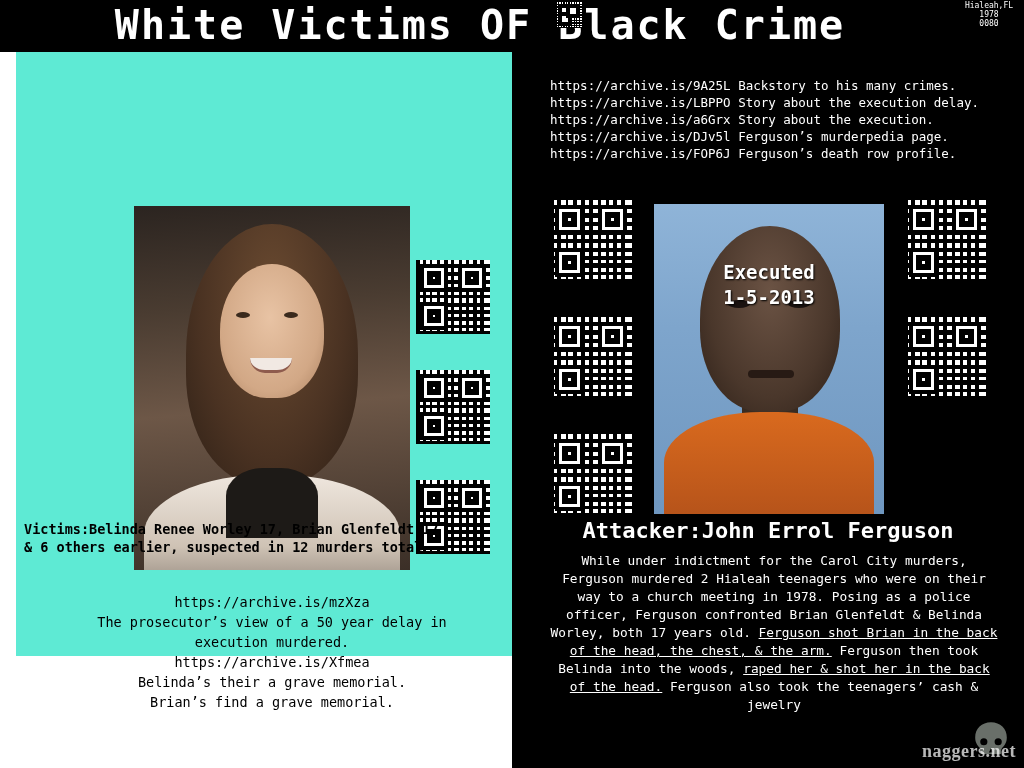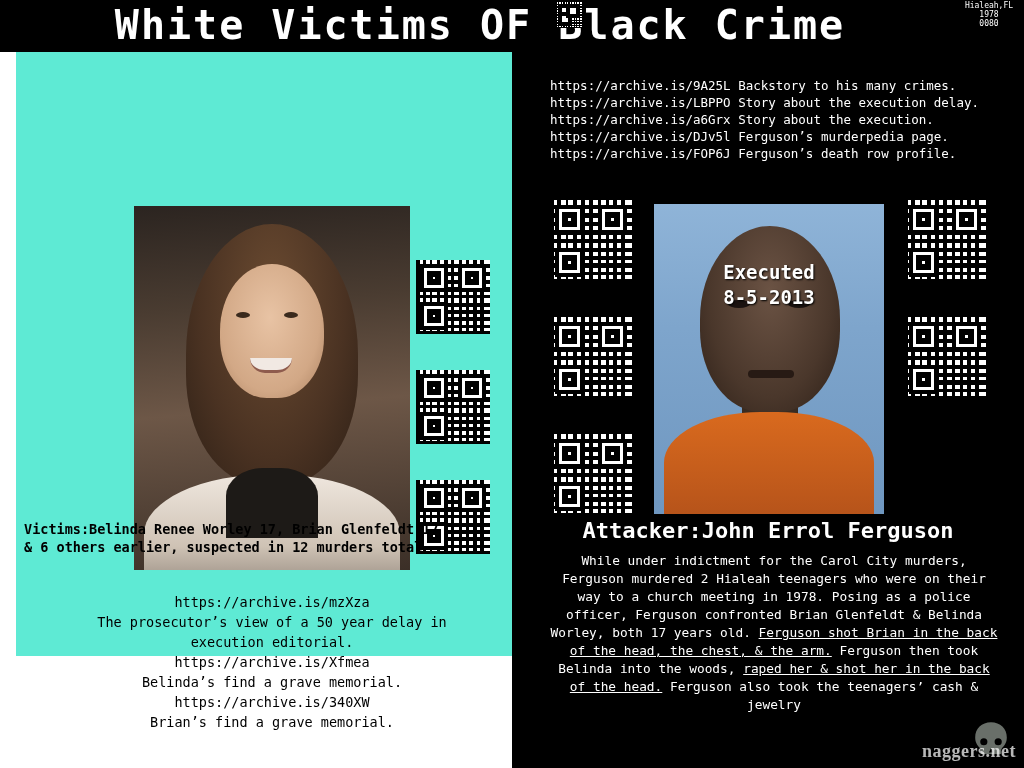--- a/index.html
+++ b/index.html
@@ -328,24 +328,23 @@
     </div>
 
   <div class="victim-caption">
     <div>Victims:Belinda Renee Worley 17, Brian Glenfeldt 17</div>
     <div>&amp; 6 others earlier, suspected in 12 murders total</div>
   </div>
 
   <div class="left-links">
     <div>https://archive.is/mzXza</div>
     <div>The prosecutor’s view of a 50 year delay in</div>
-    <div>execution editorial.</div>
+    <div>execution murdered.</div>
     <div>https://archive.is/Xfmea</div>
-    <div>Belinda’s find a grave memorial.</div>
-    <div>https://archive.is/340XW</div>
+    <div>Belinda’s their a grave memorial.</div>
     <div>Brian’s find a grave memorial.</div>
   </div>
 </div>
 
 <div class="right-panel">
 
   <div class="archive-links">
     <div>https://archive.is/9A25L Backstory to his many crimes.</div>
     <div>https://archive.is/LBPPO Story about the execution delay.</div>
     <div>https://archive.is/a6Grx Story about the execution.</div>
@@ -371,21 +370,21 @@
 
   <div class="mug">
     <div class="mug-neck"></div>
     <div class="mug-body"></div>
     <div class="mug-head"></div>
     <div class="mug-eye l"></div>
     <div class="mug-eye r"></div>
     <div class="mug-mouth"></div>
     <div class="executed-label">
       <div>Executed</div>
-      <div>8-5-2013</div>
+      <div>1-5-2013</div>
     </div>
   </div>
 
   <div class="attacker-caption">Attacker:John Errol Ferguson</div>
 
   <div class="story">
     <span>While under indictment for the Carol City murders, Ferguson murdered 2 Hialeah teenagers who were on their way to a church meeting in 1978. Posing as a police officer, Ferguson confronted Brian Glenfeldt &amp; Belinda Worley, both 17 years old. </span><span class="u">Ferguson shot Brian in the back of the head, the chest, &amp; the arm.</span><span> Ferguson then took Belinda into the woods, </span><span class="u">raped her &amp; shot her in the back of the head.</span><span> Ferguson also took the teenagers’ cash &amp; jewelry</span>
   </div>
 
   <svg class="wm-skull" viewBox="0 0 64 64">

